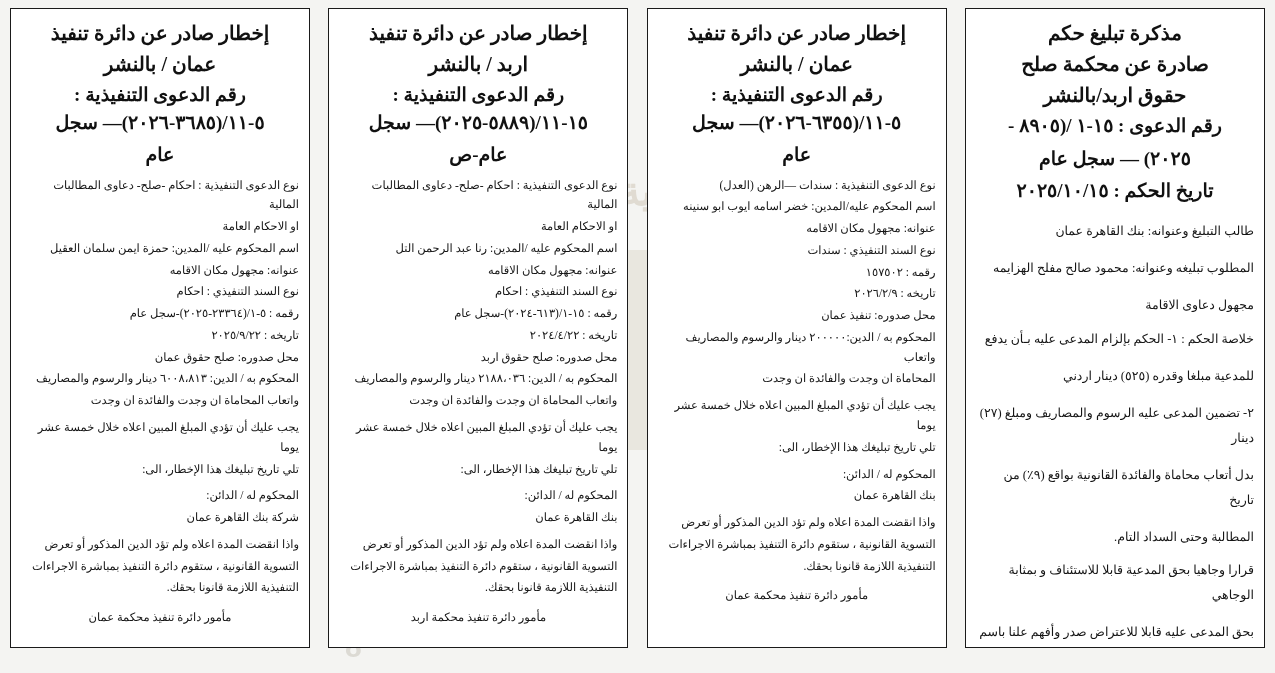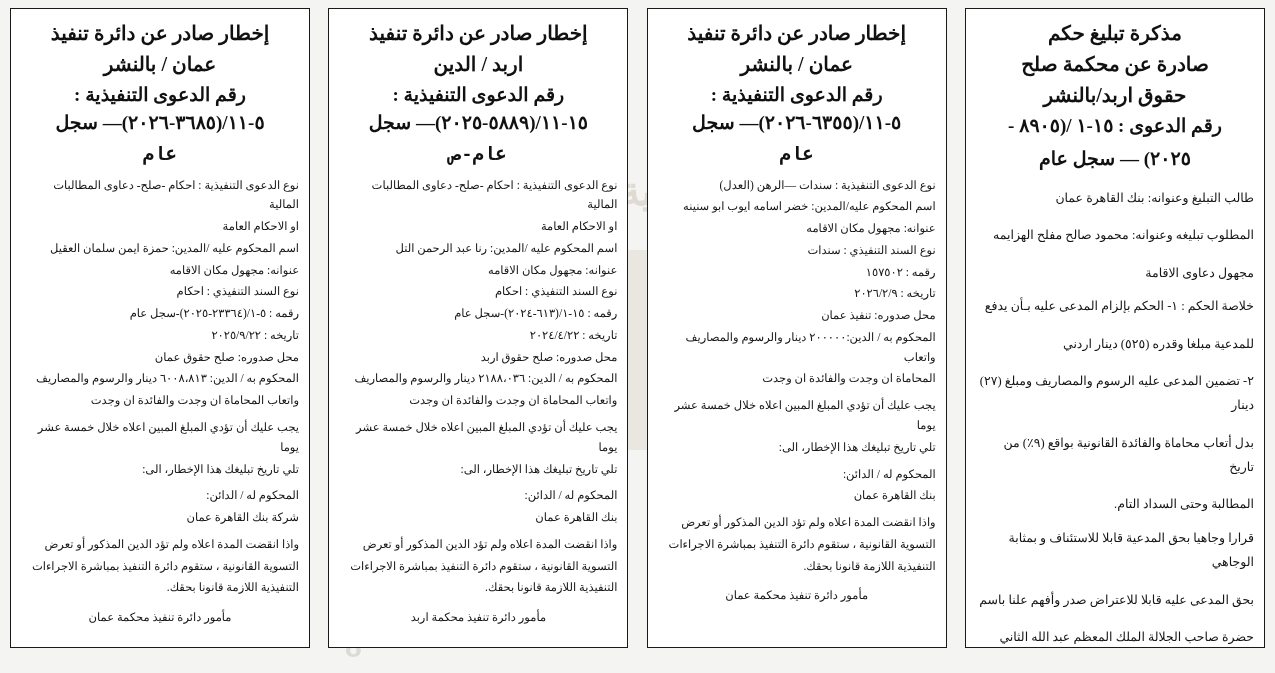--- a/index.html
+++ b/index.html
@@ -91,21 +91,20 @@
     line-height: 1.5;
     color: #111;
     margin-bottom: 4px;
   }
 
   .bigline {
     font-size: 19px;
     font-weight: bold;
     line-height: 1.5;
     color: #111;
-    font-family: Liberation Mono, monospace;
   }
 
   .body {
     margin-top: 6px;
     text-align: right;
     font-size: 11.5px;
     line-height: 1.72;
     color: #151515;
   }
   .body p {
@@ -156,20 +155,21 @@
 </div>
 
 <div class="sheet">
 
   <div class="notice w4">
     <div class="title">مذكرة تبليغ حكم</div>
     <div class="title">صادرة عن محكمة صلح</div>
     <div class="title">حقوق اربد/بالنشر</div>
     <div class="caseno">رقم الدعوى : ١٥-١ /(٨٩٠٥ -</div>
     <div class="caseno">٢٠٢٥) — سجل عام</div>
+    <div class="bigline">تاريخ الحكم : ٢٠٢٥/١٠/١٥</div>
     <div class="body-lg">
       <p>طالب التبليغ وعنوانه:  بنك القاهرة عمان</p>
       <p>المطلوب تبليغه وعنوانه: محمود صالح مفلح الهزايمه</p>
       <p>مجهول دعاوى الاقامة</p>
       <p class="spaced">خلاصة الحكم : ١- الحكم بإلزام المدعى عليه بـأن يدفع</p>
       <p>للمدعية مبلغا وقدره (٥٢٥) دينار اردني</p>
       <p>٢- تضمين المدعى عليه الرسوم والمصاريف ومبلغ (٢٧) دينار</p>
       <p>بدل أتعاب محاماة والفائدة القانونية بواقع (٩٪) من تاريخ</p>
       <p>المطالبة وحتى السداد التام.</p>
       <p class="spaced">قرارا وجاهيا بحق المدعية قابلا للاستئناف و بمثابة الوجاهي</p>
@@ -201,21 +201,21 @@
       <p>بنك القاهرة عمان</p>
       <p class="spaced">واذا انقضت المدة اعلاه ولم تؤد الدين المذكور أو تعرض</p>
       <p>التسوية القانونية ، ستقوم دائرة التنفيذ بمباشرة الاجراءات</p>
       <p>التنفيذية اللازمة قانونا بحقك.</p>
       <div class="footer-line">مأمور دائرة تنفيذ محكمة عمان</div>
     </div>
   </div>
 
   <div class="notice w2">
     <div class="title">إخطار صادر عن دائرة تنفيذ</div>
-    <div class="title">اربد / الدين</div>
+    <div class="title">اربد / بالنشر</div>
     <div class="subtitle">رقم الدعوى التنفيذية :</div>
     <div class="caseno">١٥-١١/(٥٨٨٩-٢٠٢٥)— سجل</div>
     <div class="bigline">عام-ص</div>
     <div class="body">
       <p>نوع الدعوى التنفيذية : احكام -صلح- دعاوى المطالبات المالية</p>
       <p>او الاحكام العامة</p>
       <p>اسم المحكوم عليه /المدين: رنا عبد الرحمن التل</p>
       <p>عنوانه: مجهول مكان الاقامه</p>
       <p>نوع السند التنفيذي : احكام</p>
       <p>رقمه : ١٥-١/(٦١٣-٢٠٢٤)-سجل عام</p>

